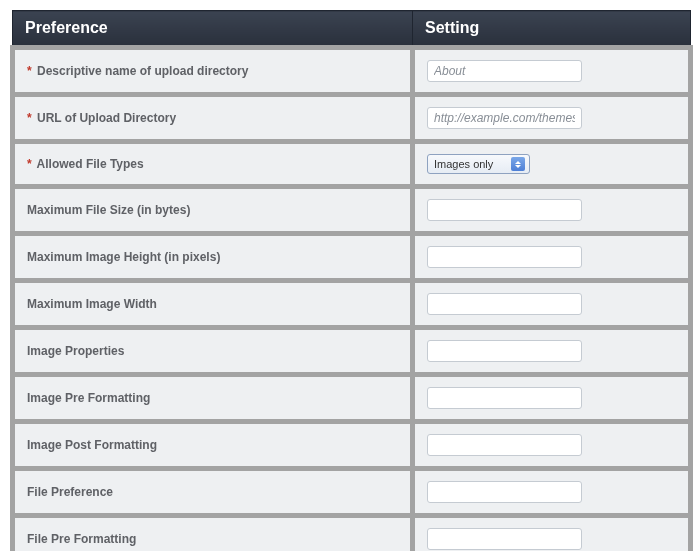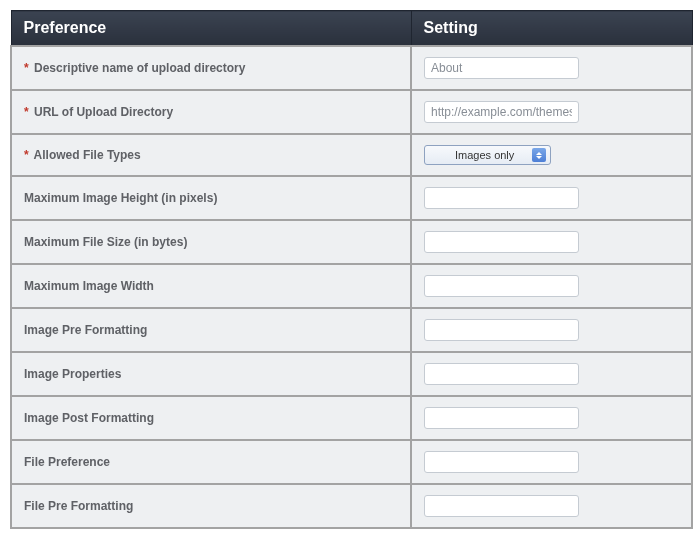--- a/index.html
+++ b/index.html
@@ -20,55 +20,56 @@
     color: #fff;
     font-weight: bold;
     text-align: left;
     padding: 8px 12px;
     font-size: 16px;
     border: 1px solid #1f2530;
   }
   .tbl thead th:first-child { width: 400px; }
   .tbl tbody td {
     background: #eef0f2;
-    border: 2px solid #a3a3a3;
+    border: 5px solid #a3a3a3;
     padding: 10px 12px;
     vertical-align: middle;
     font-size: 12px;
     color: #5f6166;
     font-weight: bold;
   }
   .req { color: #c0392b; font-weight: bold; margin-right: 2px; }
   input.text {
     width: 155px;
     height: 22px;
     padding: 2px 6px;
     font-size: 12px;
     border: 1px solid #c5cbd2;
     border-radius: 3px;
     background: #fff;
     color: #888e96;
     font-family: inherit;
     font-weight: normal;
+    font-style: italic;
   }
   input.text::placeholder { color: #888e96; }
   .select-wrap {
     display: inline-flex;
     align-items: center;
     height: 20px;
     padding: 0 4px 0 6px;
     font-size: 11px;
     background: linear-gradient(#f7f9fc, #e6ecf4);
     border: 1px solid #8ea2c0;
     border-radius: 3px;
     color: #333;
     font-weight: normal;
     cursor: default;
   }
-  .select-wrap .sel-text { margin-right: 18px; margin-left: 24px; }
+  .select-wrap .sel-text { margin-right: 18px; }
   .select-wrap .stepper {
     width: 14px;
     height: 14px;
     background: linear-gradient(#7aa7e8, #4d7fd6);
     border-radius: 2px;
     display: flex;
     flex-direction: column;
     justify-content: center;
     align-items: center;
     gap: 1px;
@@ -105,37 +106,37 @@
         <td><span class="req">*</span> <span>Allowed File Types</span></td>
         <td><span class="select-wrap">
             <span class="sel-text">Images only</span>
             <span class="stepper">
               <span class="arrow-up"></span>
               <span class="arrow-down"></span>
             </span>
           </span></td>
       </tr>
       <tr>
-        <td><span>Maximum Image Height (in pixels)</span></td>
+        <td><span>Maximum File Size (in bytes)</span></td>
         <td><input type="text" class="text" style=""></td>
       </tr>
       <tr>
-        <td><span>Maximum File Size (in bytes)</span></td>
+        <td><span>Maximum Image Height (in pixels)</span></td>
         <td><input type="text" class="text" style=""></td>
       </tr>
       <tr>
         <td><span>Maximum Image Width</span></td>
         <td><input type="text" class="text" style=""></td>
       </tr>
       <tr>
-        <td><span>Image Pre Formatting</span></td>
+        <td><span>Image Properties</span></td>
         <td><input type="text" class="text" style=""></td>
       </tr>
       <tr>
-        <td><span>Image Properties</span></td>
+        <td><span>Image Pre Formatting</span></td>
         <td><input type="text" class="text" style=""></td>
       </tr>
       <tr>
         <td><span>Image Post Formatting</span></td>
         <td><input type="text" class="text" style=""></td>
       </tr>
       <tr>
         <td><span>File Preference</span></td>
         <td><input type="text" class="text" style=""></td>
       </tr>

